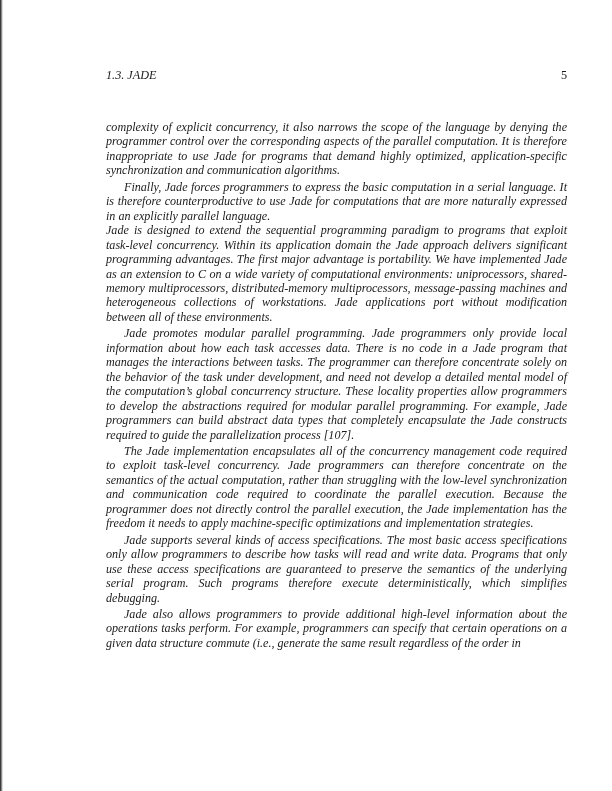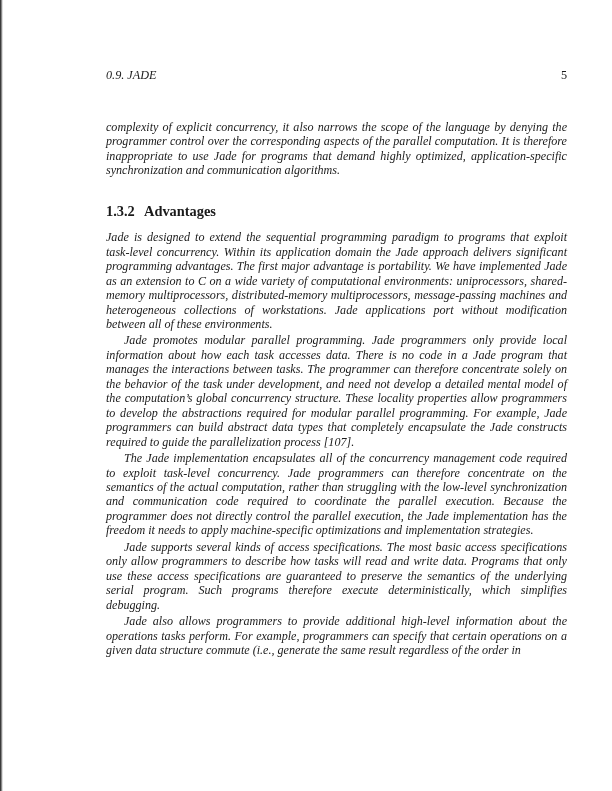--- a/index.html
+++ b/index.html
@@ -13,29 +13,27 @@
   .body p.indent { text-indent: 18px; margin-top: 2px; }
   .section-heading { font-weight: bold; font-size: 14.4px; margin: 26px 0 12px 0; }
   .section-heading .num { display: inline-block; width: 38px; }
 </style>
 </head>
 <body>
 
 <div class="scan-edge"></div>
 
 <div class="running-head">
-  <span class="title">0.9.  JADE</span>
+  <span class="title">1.3.  JADE</span>
   <span class="pageno">5</span>
 </div>
 
 <div class="body">
   <p>complexity of explicit concurrency, it also narrows the scope of the language by denying the programmer control over the corresponding aspects of the parallel computation.  It is therefore inappropriate to use Jade for programs that demand highly optimized, application-specific synchronization and communication algorithms.</p>
+  <p class="indent">Finally, Jade forces programmers to express the basic computation in a serial language. It is therefore counterproductive to use Jade for computations that are more naturally expressed in an explicitly parallel language.</p>
 
-  <div class="section-heading">
-    <span class="num">1.3.2</span><span>Advantages</span>
-  </div>
 
   <p>Jade is designed to extend the sequential programming paradigm to programs that exploit task-level concurrency. Within its application domain the Jade approach delivers significant programming advantages. The first major advantage is portability. We have implemented Jade as an extension to C on a wide variety of computational environments: uniprocessors, shared-memory multiprocessors, distributed-memory multiprocessors, message-passing machines and heterogeneous collections of workstations.  Jade applications port without modification between all of these environments.</p>
   <p class="indent">Jade promotes modular parallel programming. Jade programmers only provide local information about how each task accesses data. There is no code in a Jade program that manages the interactions between tasks. The programmer can therefore concentrate solely on the behavior of the task under development, and need not develop a detailed mental model of the computation’s global concurrency structure. These locality properties allow programmers to develop the abstractions required for modular parallel programming. For example, Jade programmers can build abstract data types that completely encapsulate the Jade constructs required to guide the parallelization process [107].</p>
   <p class="indent">The Jade implementation encapsulates all of the concurrency management code required to exploit task-level concurrency. Jade programmers can therefore concentrate on the semantics of the actual computation, rather than struggling with the low-level synchronization and communication code required to coordinate the parallel execution. Because the programmer does not directly control the parallel execution, the Jade implementation has the freedom it needs to apply machine-specific optimizations and implementation strategies.</p>
   <p class="indent">Jade supports several kinds of access specifications. The most basic access specifications only allow programmers to describe how tasks will read and write data. Programs that only use these access specifications are guaranteed to preserve the semantics of the underlying serial program. Such programs therefore execute deterministically, which simplifies debugging.</p>
   <p class="indent">Jade also allows programmers to provide additional high-level information about the operations tasks perform. For example, programmers can specify that certain operations on a given data structure commute (i.e., generate the same result regardless of the order in</p>
 </div>
 
 </body></html>

